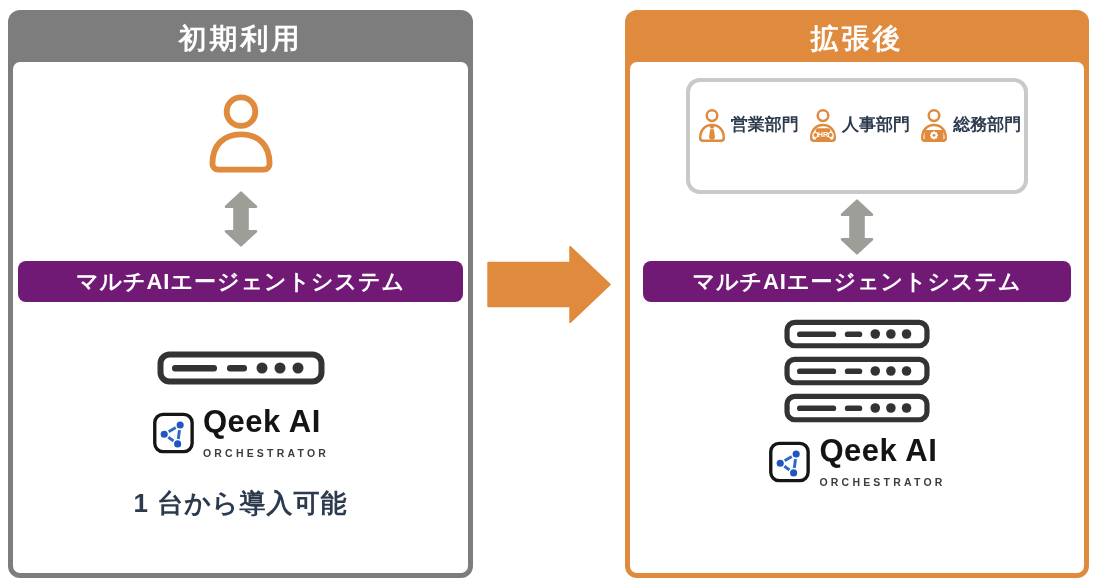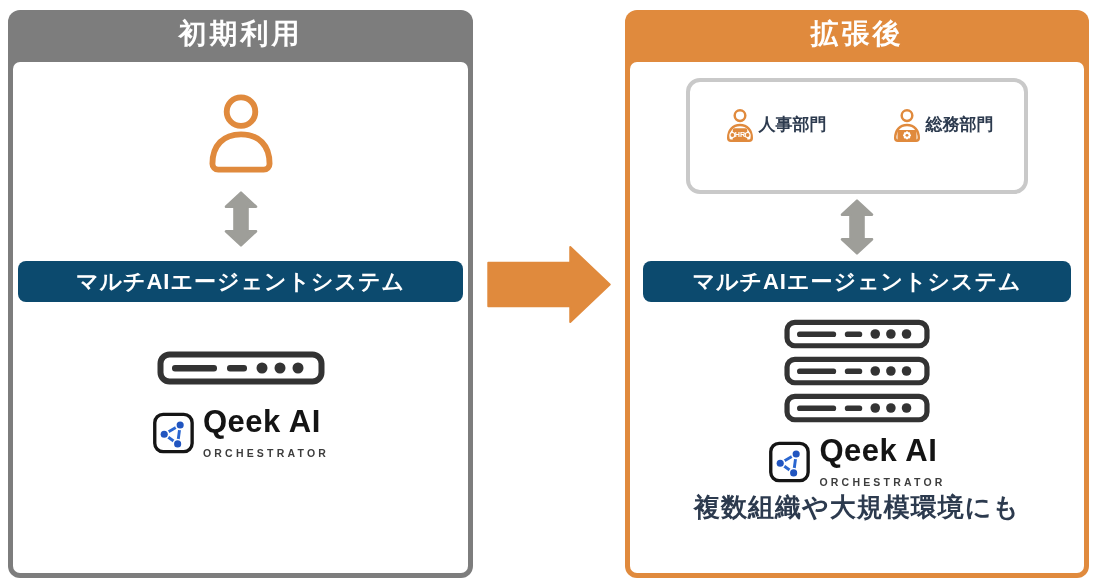--- a/index.html
+++ b/index.html
@@ -8,35 +8,35 @@
     background:#ffffff;
     font-family:"Liberation Sans","DejaVu Sans",sans-serif;
   }
   .canvas { position:relative; width:1100px; height:587px; background:#ffffff; overflow:hidden; }
 
   
   .panel { position:absolute; top:10px; height:568px; border-radius:12px; padding:5px; box-sizing:border-box; }
   .panel-left  { left:8px;   width:465px; background:#7D7D7D; }
   .panel-right { left:625px; width:464px; background:#E08A3D; }
   .panel-header {
-    height:47px; display:flex; justify-content:center;
+    height:47px; display:flex; align-items:center; justify-content:center;
     color:#ffffff; font-size:28px; font-weight:bold; letter-spacing:3px;
   }
   .panel-body { position:relative; background:#ffffff; border-radius:7px; height:calc(100% - 47px); }
 
   .center-x { left:50%; transform:translateX(-50%); }
 
   
   .person-lg { position:absolute; top:30px; width:84px; height:88px; }
   .v-arrow   { position:absolute; width:34px; height:58px; }
   .v-arrow.pos-left  { top:128px; }
   .v-arrow.pos-right { top:136px; }
 
   .system-bar {
-    position:absolute; top:199px; height:41px; background:#0c4a6e; border-radius:8px;
+    position:absolute; top:199px; height:41px; background:#701a75; border-radius:8px;
     display:flex; align-items:center; justify-content:center;
     color:#ffffff; font-weight:bold; font-size:22px; letter-spacing:1px;
   }
   .system-bar.bar-left  { left:5px;  right:5px;  }
   .system-bar.bar-right { left:13px; right:13px; }
 
   .server-lg { position:absolute; top:289px; width:168px; height:34px; }
   .server-stack { position:absolute; top:257px; display:flex; flex-direction:column; gap:7px; align-items:center; }
   .server-sm { width:146px; height:30px; }
 
@@ -111,36 +111,46 @@
           <circle cx="28" cy="53" r="8.5" fill="#2155C0"></circle>
           <circle cx="60" cy="76" r="8.5" fill="#2155C0"></circle>
         </svg>
         <div>
           <div class="logo-name">Qeek AI</div>
           <div class="logo-sub">ORCHESTRATOR</div>
         </div>
       </div>
 
       <div class="caption pos-left">
+        <div>1 台から導入可能</div>
       </div>
     </div>
   </section>
 
   <svg class="big-arrow" viewBox="0 0 126 80">
     <path d="M1,18 L84,18 L84,2 L124,40 L84,78 L84,62 L1,62 Z" fill="#E08A3D" stroke="#E08A3D" stroke-width="2" stroke-linejoin="round"></path>
   </svg>
 
   <section class="panel panel-right">
     <div class="panel-header">
       <span>拡張後</span>
     </div>
     <div class="panel-body">
 
       <div class="dept-container center-x">
 
+        <div class="dept">
+          <svg class="dept-icon" viewBox="0 0 100 100">
+            <circle cx="50" cy="20" r="14" fill="#ffffff" stroke="#E08A3D" stroke-width="6.5"></circle>
+            <path d="M50,45 C31,45 19,58 19,79 C19,83 22,86 26,86 L74,86 C78,86 81,83 81,79 C81,58 69,45 50,45 Z" fill="#ffffff" stroke="#E08A3D" stroke-width="6.5" stroke-linejoin="round"></path>
+            <rect x="45" y="45" width="10" height="9" rx="2" fill="#E08A3D"></rect>
+            <path d="M45,56 L55,56 L58,78 L50,86 L42,78 Z" fill="#E08A3D"></path>
+          </svg>
+          <div class="dept-label">営業部門</div>
+        </div>
 
         <div class="dept">
           <svg class="dept-icon" viewBox="0 0 100 100">
             <circle cx="50" cy="20" r="14" fill="#ffffff" stroke="#E08A3D" stroke-width="6.5"></circle>
             <path d="M50,45 C31,45 19,58 19,79 C19,83 22,86 26,86 L74,86 C78,86 81,83 81,79 C81,58 69,45 50,45 Z" fill="#ffffff" stroke="#E08A3D" stroke-width="6.5" stroke-linejoin="round"></path>
             <rect x="31" y="53" width="38" height="33" rx="4" fill="#E08A3D"></rect>
             <text x="50" y="77" text-anchor="middle" font-size="19" font-weight="bold" fill="#ffffff" font-family="Liberation Sans, DejaVu Sans, sans-serif">HR</text>
             <circle cx="30" cy="71" r="6.5" fill="#E08A3D" stroke="#ffffff" stroke-width="3"></circle>
             <circle cx="70" cy="71" r="6.5" fill="#E08A3D" stroke="#ffffff" stroke-width="3"></circle>
           </svg>
@@ -211,18 +221,17 @@
           <circle cx="28" cy="53" r="8.5" fill="#2155C0"></circle>
           <circle cx="60" cy="76" r="8.5" fill="#2155C0"></circle>
         </svg>
         <div>
           <div class="logo-name">Qeek AI</div>
           <div class="logo-sub">ORCHESTRATOR</div>
         </div>
       </div>
 
       <div class="caption pos-right">
-        <div>複数組織や大規模環境にも</div>
       </div>
     </div>
   </section>
 
 </div>
 
 </body></html>

